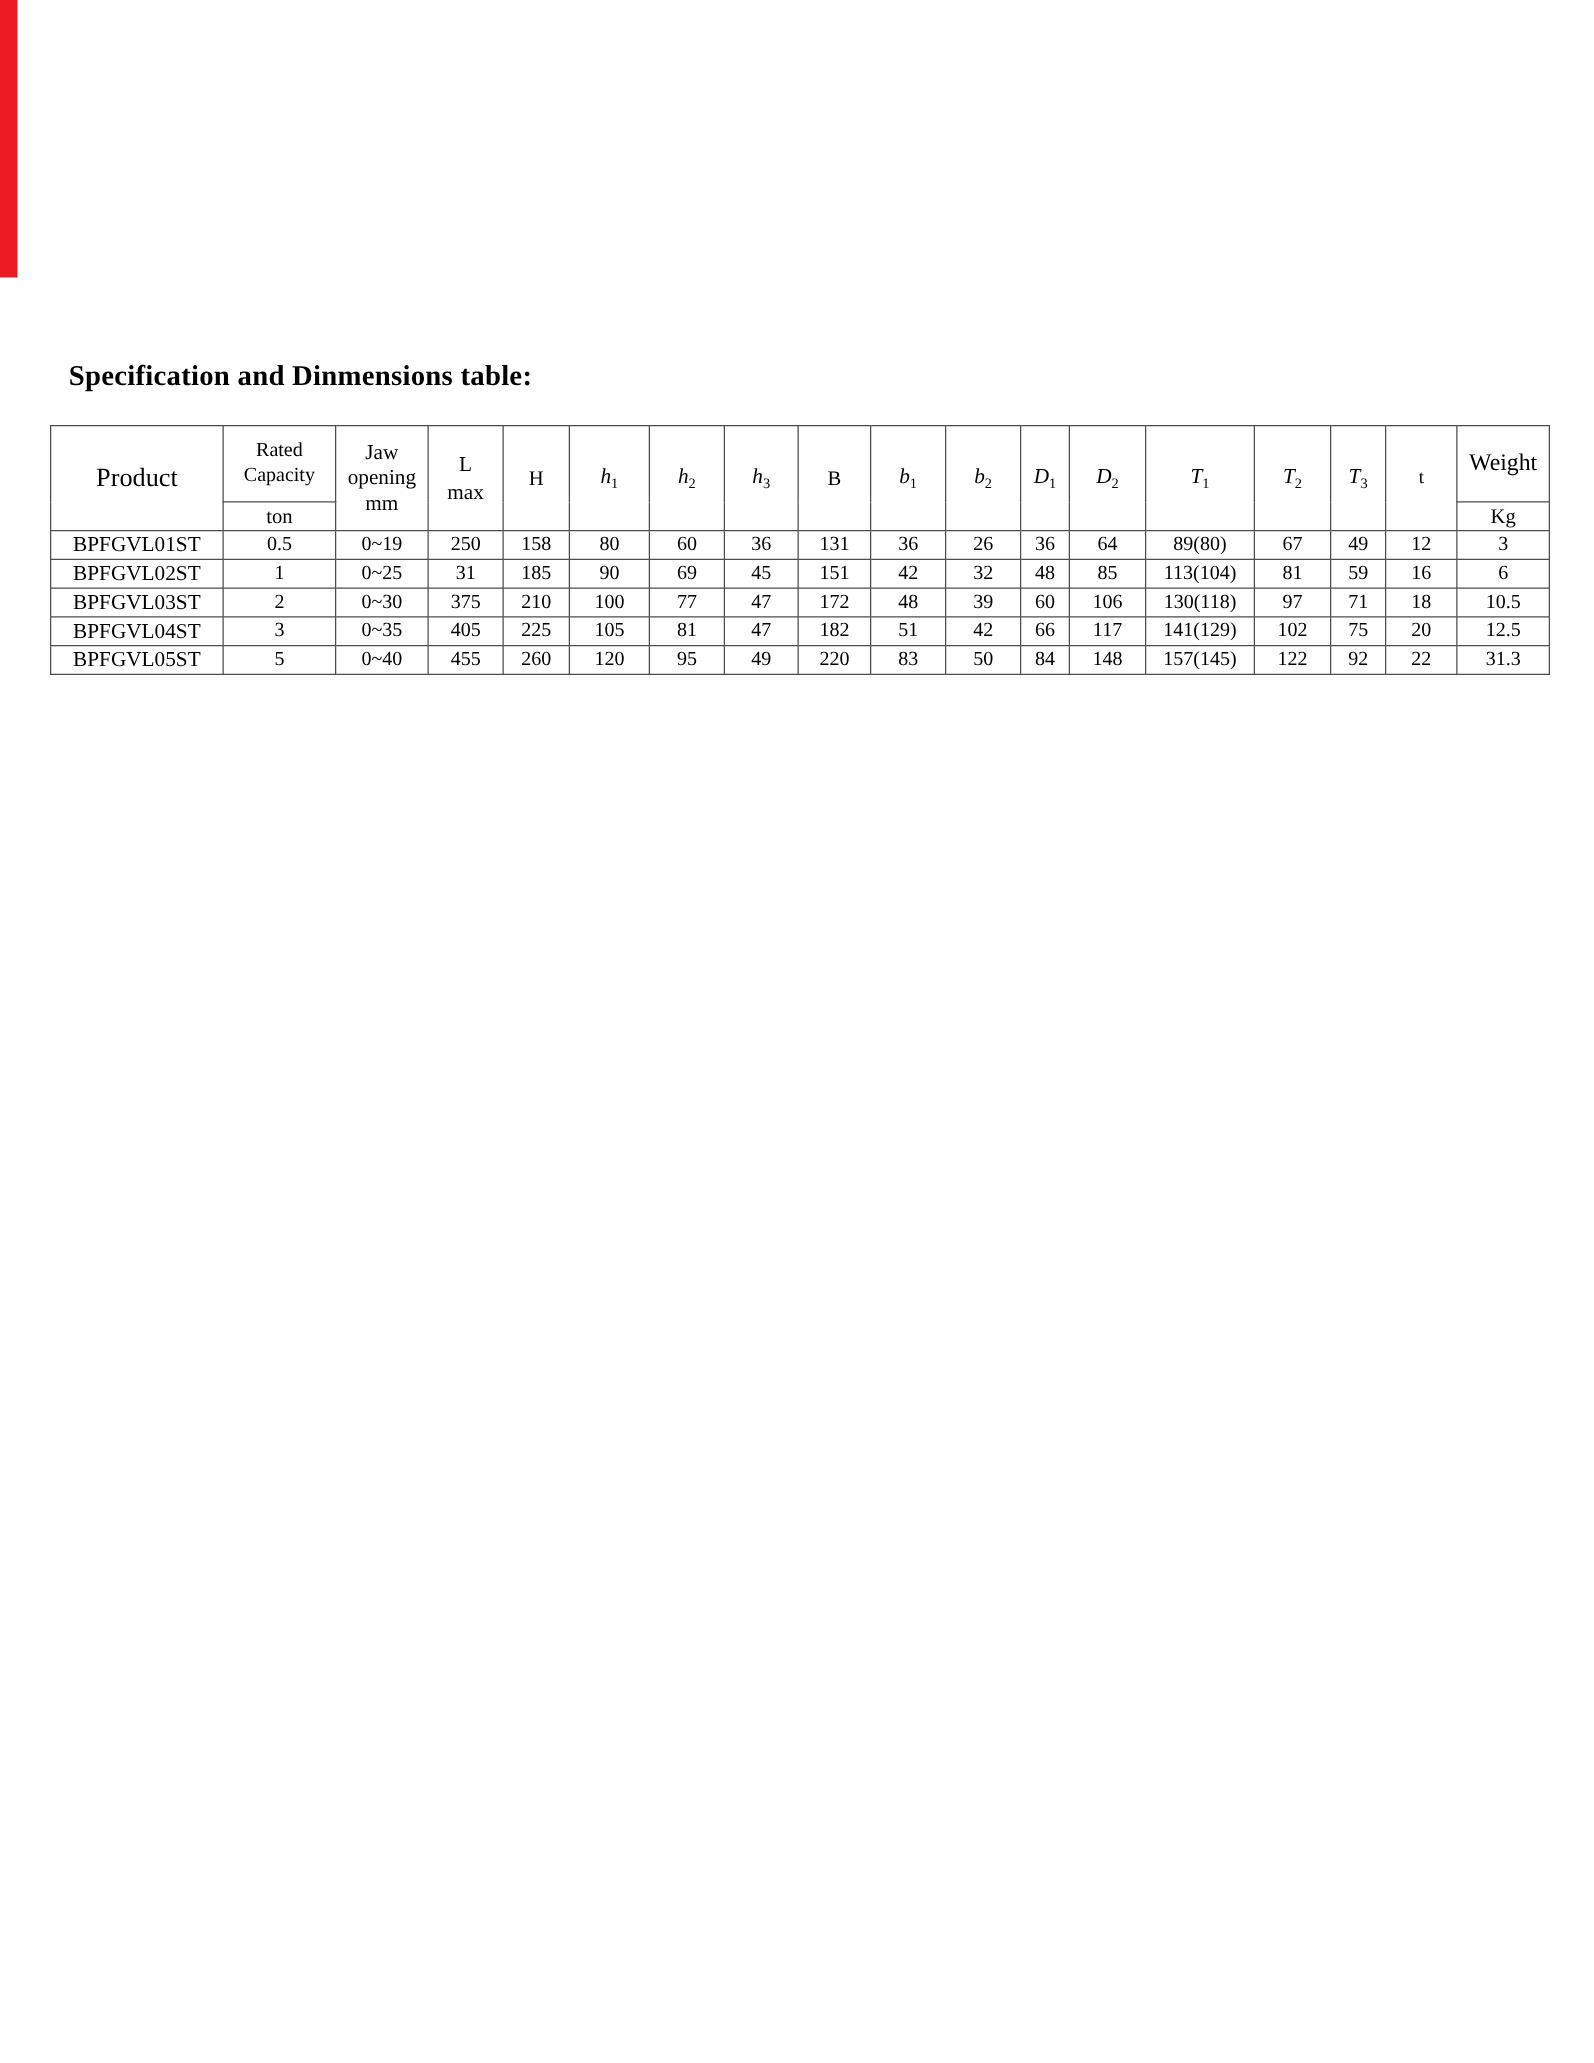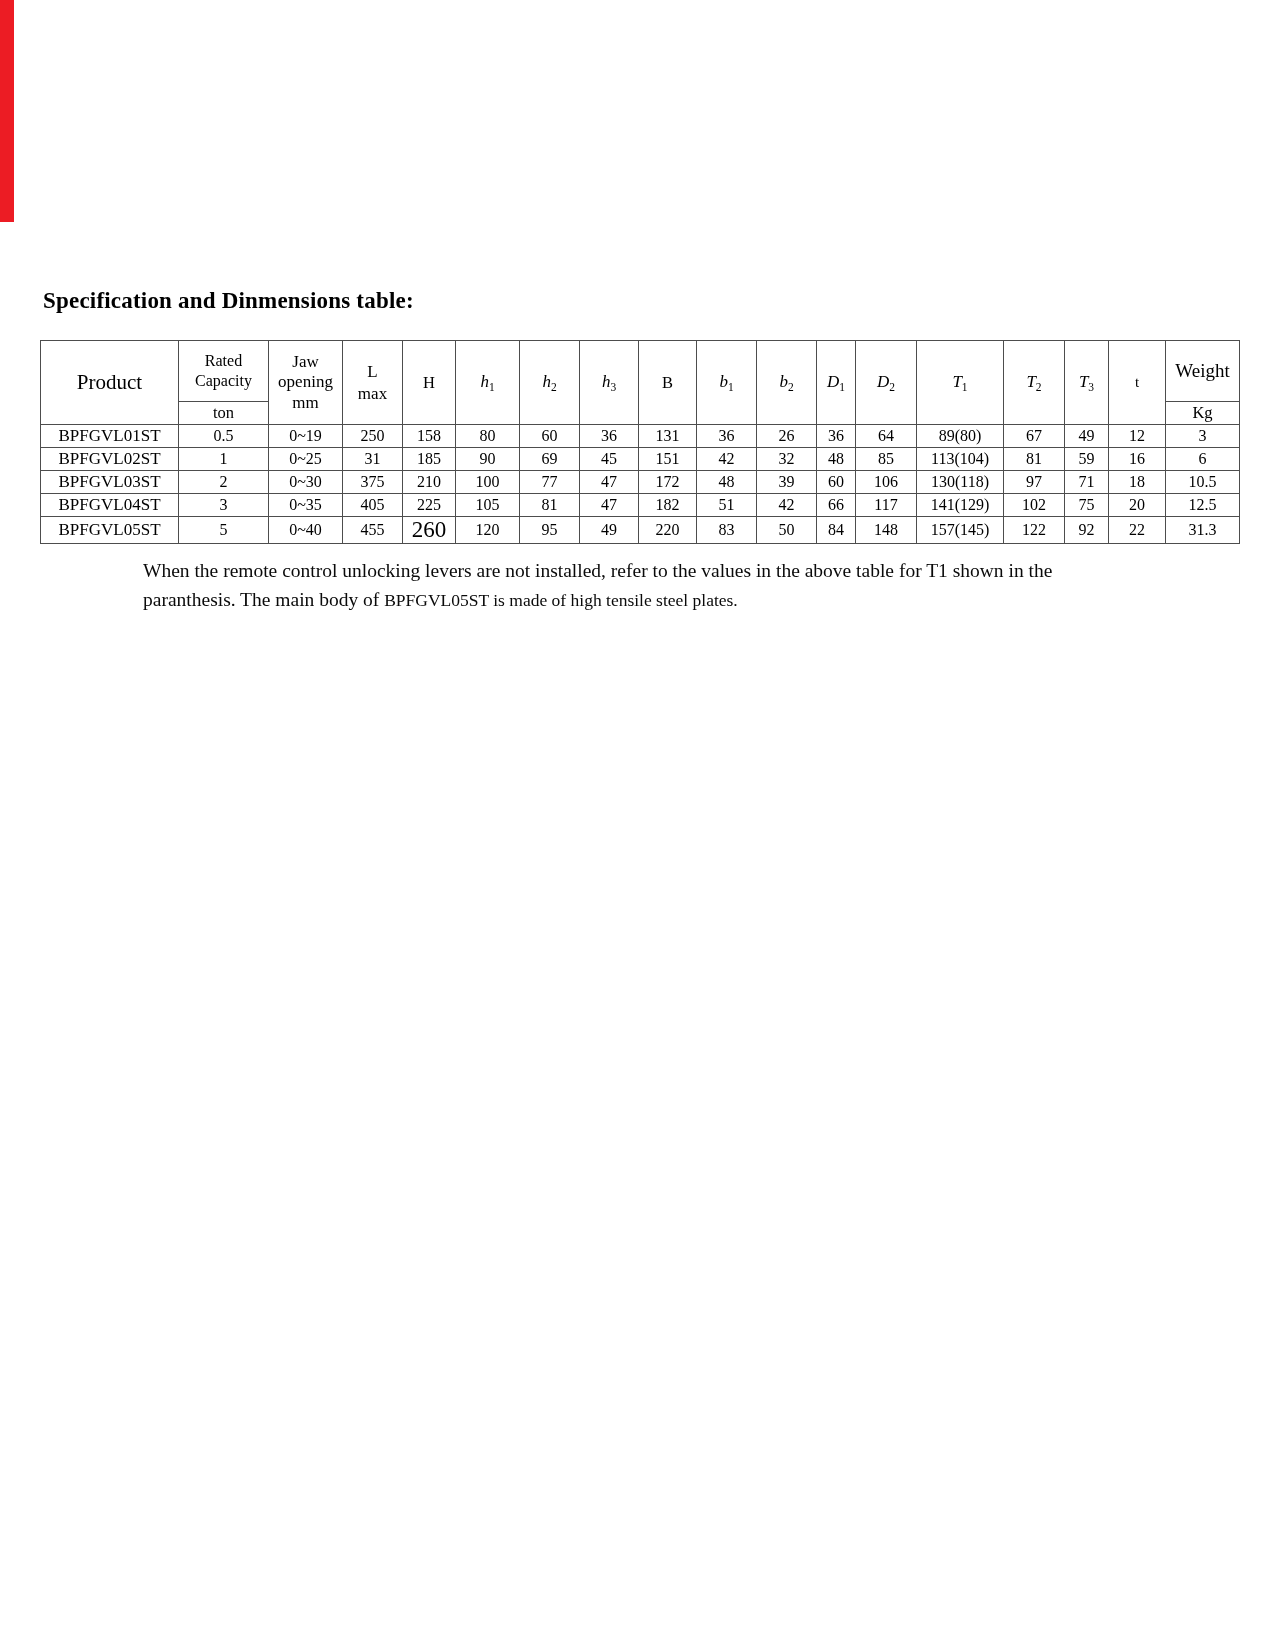--- a/index.html
+++ b/index.html
@@ -1,19 +1,19 @@
 <!DOCTYPE html>
 <html><head>
 <meta charset="utf-8">
 <style>
   html,body{margin:0;padding:0;background:#fff;}
   .page{position:relative;width:1275px;height:1650px;background:#ffffff;
         font-family:"Liberation Serif",serif;color:#000;overflow:hidden;}
   .red-bar{position:absolute;left:0;top:0;width:14px;height:222px;}
-  .title{position:absolute;left:43px;top:288px;margin:0;
+  .title{position:absolute;left:55px;top:288px;margin:0;
          font-size:23px;font-weight:700;letter-spacing:.2px;line-height:26px;}
   table.spec{position:absolute;left:40px;top:340px;width:1199px;
              border-collapse:collapse;table-layout:fixed;}
   .spec th,.spec td{border:1px solid #4d4d4d;padding:0;text-align:center;
                     vertical-align:middle;font-weight:normal;overflow:hidden;}
   .spec thead tr.hdr-main{height:61px;}
   .spec thead tr.hdr-sub{height:23px;}
   .spec tbody tr{height:23px;margin-left:26px;}
   .th-product{font-size:21px;}
   .th-two{font-size:16px;line-height:1.25;}
@@ -21,21 +21,21 @@
   .th-lmax{font-size:17px;line-height:1.25;}
   .th-cap{font-size:16.5px;}
   .th-t{font-size:15px;}
   .th-weight{font-size:19px;}
   .th-math{font-size:17px;font-style:normal;margin-top:48px;}
   .th-math i{font-style:italic;}
   .th-math sub{font-size:11.5px;}
   .th-sub{font-size:16.5px;}
   .spec td{font-size:16px;}
   .spec td.td-product{font-size:17px;}
-  .spec td.td-alt{font-size:23px;}
+  .spec td.td-alt{font-size:16px;}
   .note{position:absolute;left:143px;top:556px;width:1000px;margin:0;
         font-size:19.5px;line-height:29px;color:#0a0a0a;}
   .note .narrow{font-size:17.5px;}
 </style>
 </head>
 <body>
 
 <div class="page">
   <div class="red-bar" style="background: rgb(236, 28, 36);"></div>
   <h1 class="title">Specification and Dinmensions table:</h1>
@@ -182,17 +182,13 @@
           <td>84</td>
           <td>148</td>
           <td>157(145)</td>
           <td>122</td>
           <td>92</td>
           <td>22</td>
           <td>31.3</td>
         </tr>
       </tbody>
   </table>
-  <p class="note">
-    <span>When the remote control unlocking levers are not installed, refer to the values in the above table for T1 shown in the</span><br>
-    <span>paranthesis. The main body of </span><span class="narrow">BPFGVL05ST is made of high tensile steel plates.</span>
-  </p>
 </div>
 
 </body></html>

